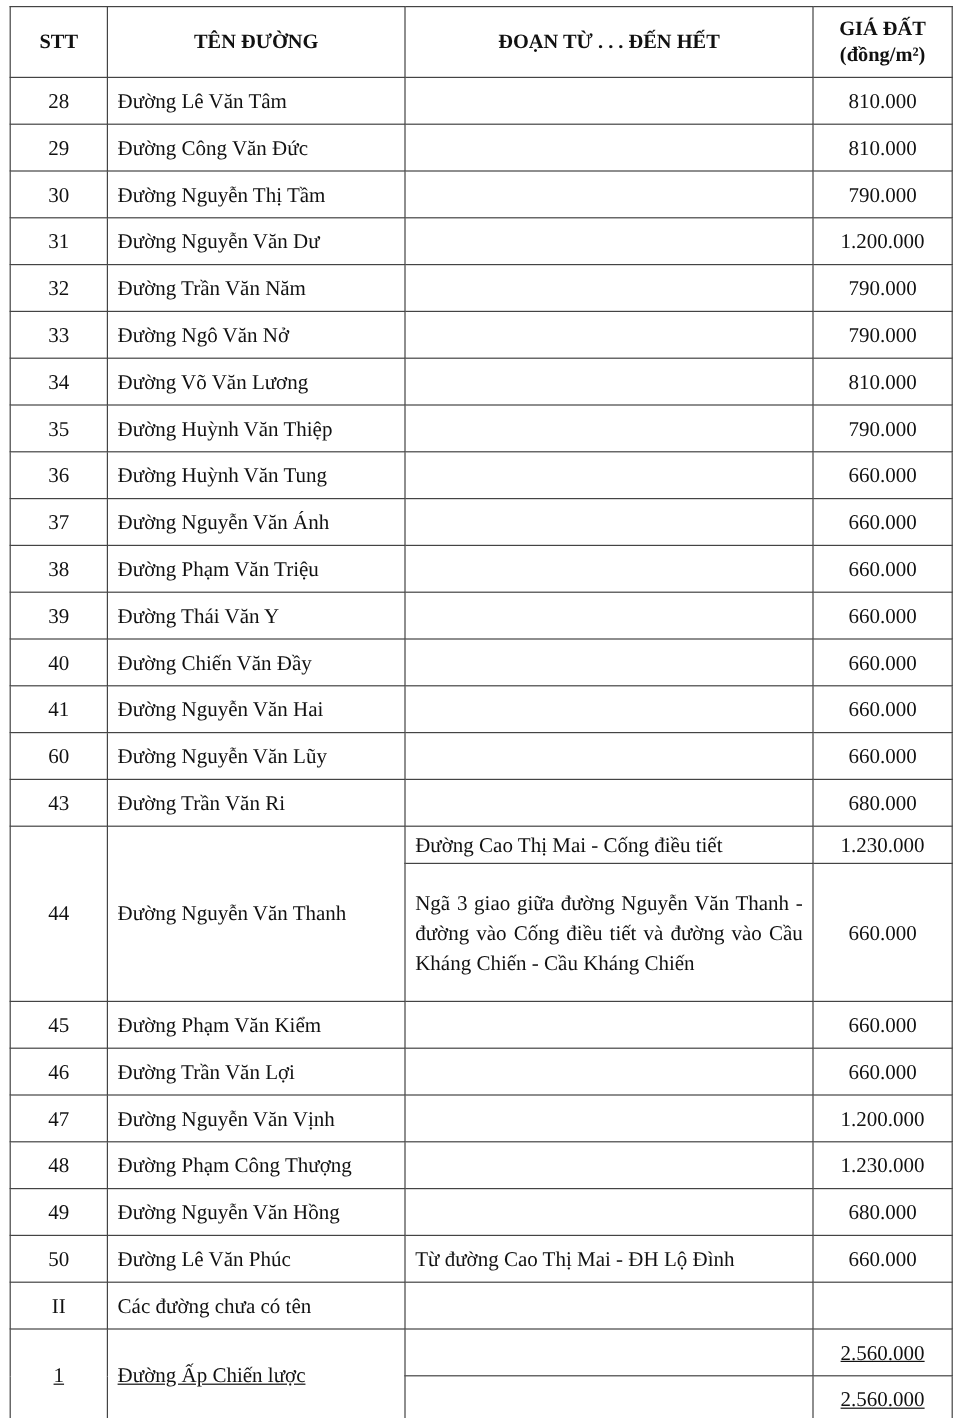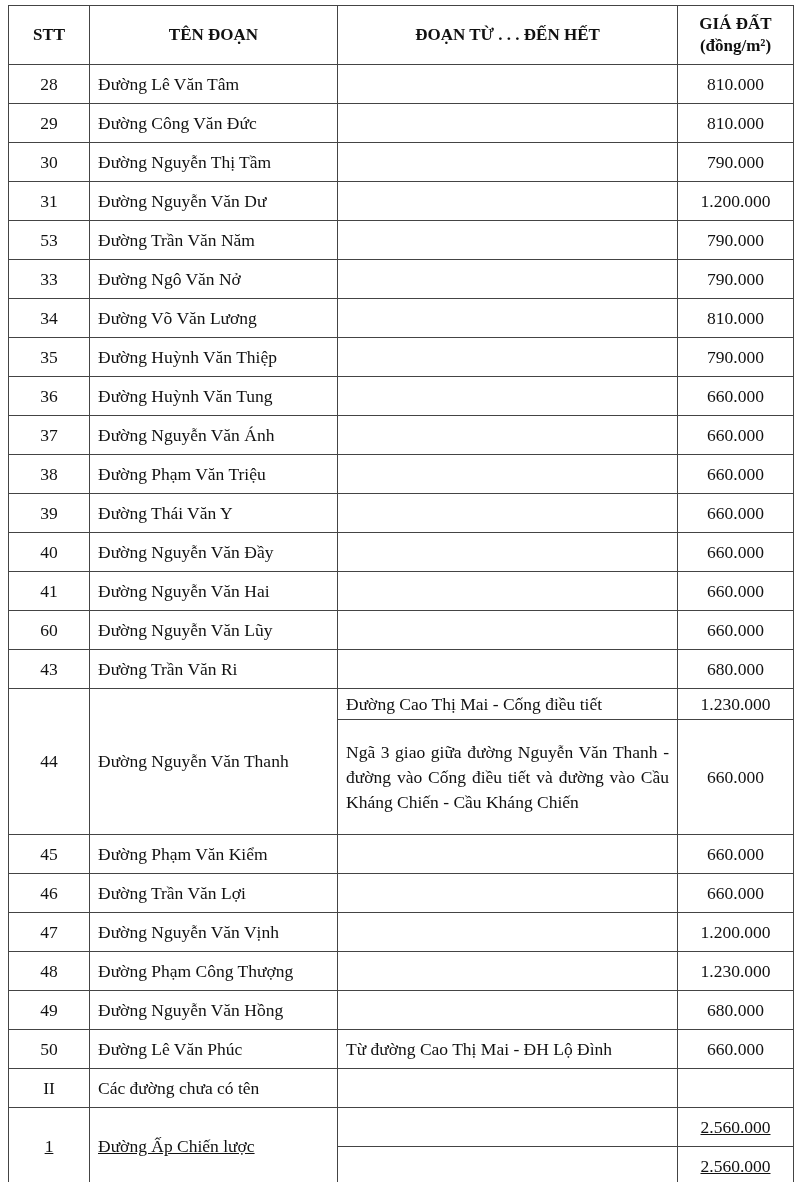--- a/index.html
+++ b/index.html
@@ -20,21 +20,21 @@
 <table>
   <colgroup>
     <col style="width:81px">
       <col style="width:248px">
       <col style="width:340px">
       <col style="width:116px">
   </colgroup>
   <thead>
     <tr>
       <th>STT</th>
-      <th>TÊN ĐOẠN</th>
+      <th>TÊN ĐƯỜNG</th>
       <th>ĐOẠN TỪ . . .  ĐẾN  HẾT</th>
       <th><span>GIÁ ĐẤT</span><br><span>(đồng/m²)</span></th>
     </tr>
   </thead>
   <tbody id="tb">
 
     <tr>
         <td class="c">28</td>
         <td>Đường Lê Văn Tâm</td>
         <td></td>
@@ -52,21 +52,21 @@
         <td></td>
         <td class="c">790.000</td>
       </tr>
     <tr>
         <td class="c">31</td>
         <td>Đường Nguyễn Văn Dư</td>
         <td></td>
         <td class="c">1.200.000</td>
       </tr>
     <tr>
-        <td class="c">53</td>
+        <td class="c">32</td>
         <td>Đường Trần Văn Năm</td>
         <td></td>
         <td class="c">790.000</td>
       </tr>
     <tr>
         <td class="c">33</td>
         <td>Đường Ngô Văn Nở</td>
         <td></td>
         <td class="c">790.000</td>
       </tr>
@@ -101,21 +101,21 @@
         <td class="c">660.000</td>
       </tr>
     <tr>
         <td class="c">39</td>
         <td>Đường Thái Văn Y</td>
         <td></td>
         <td class="c">660.000</td>
       </tr>
     <tr>
         <td class="c">40</td>
-        <td>Đường Nguyễn Văn Đầy</td>
+        <td>Đường Chiến Văn Đầy</td>
         <td></td>
         <td class="c">660.000</td>
       </tr>
     <tr>
         <td class="c">41</td>
         <td>Đường Nguyễn Văn Hai</td>
         <td></td>
         <td class="c">660.000</td>
       </tr>
     <tr>

